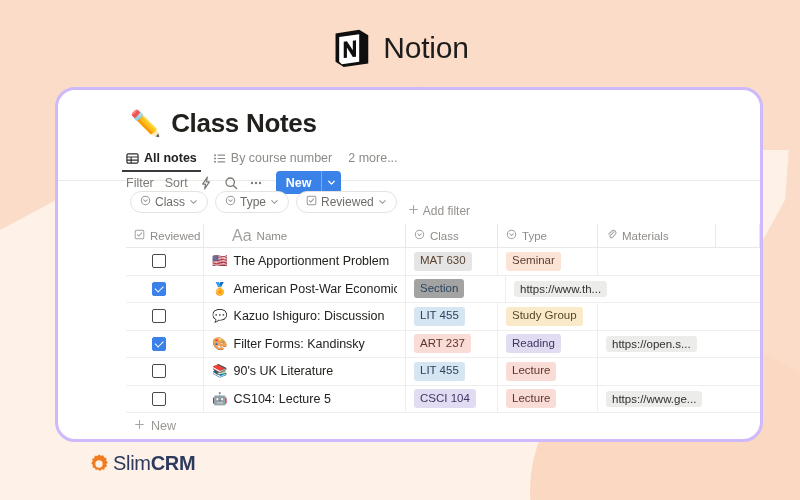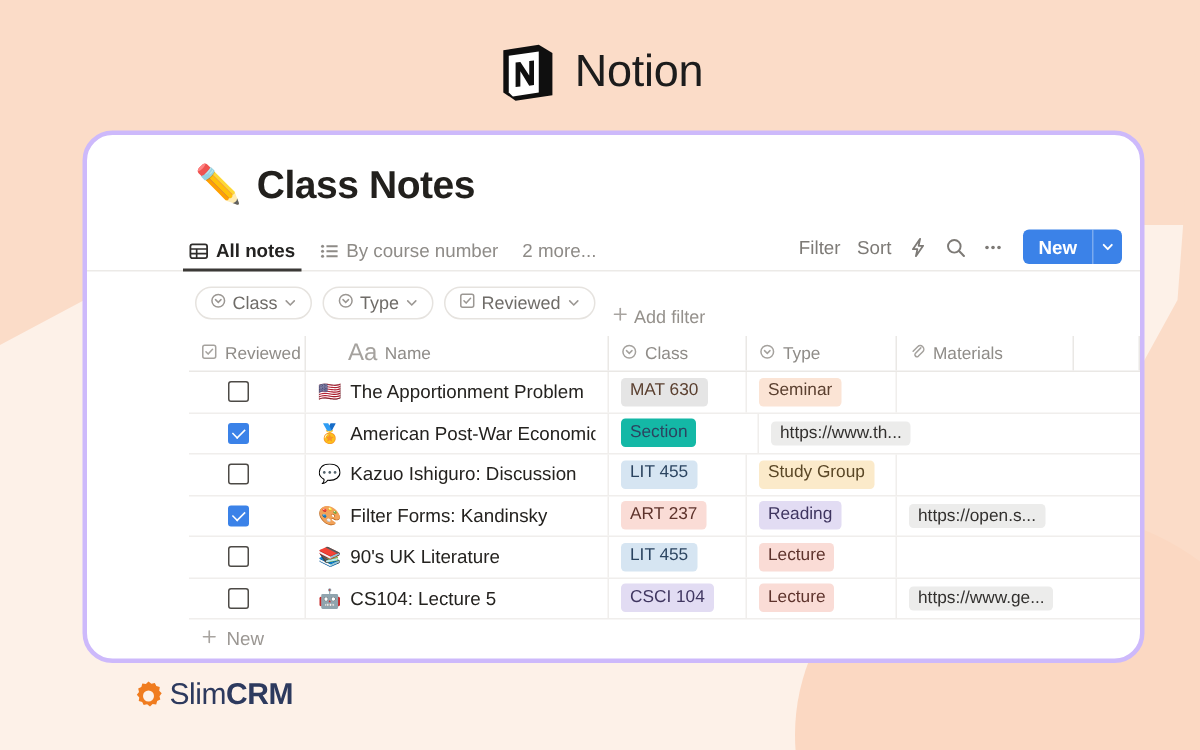--- a/index.html
+++ b/index.html
@@ -121,25 +121,25 @@
   .page-title-text {
     font-size: 26px;
     font-weight: bold;
     color: #22201d;
     letter-spacing: -0.3px;
   }
 
   
   .tabs-row {
     display: flex;
-    align-items: flex-end;
     padding: 0 12px 0 68px;
     height: 30px;
     border-bottom: 1px solid #eceae7;
     margin-bottom: 9px;
+    flex-direction: column;
   }
   .tabs {
     display: flex;
     align-items: flex-end;
     gap: 16px;
     flex: 1;
   }
   .tab {
     display: flex;
     align-items: center;
@@ -609,21 +609,21 @@
             <div class="t-cell c-rev">
               <div class="cbx checked"></div>
             </div>
             <div class="t-cell c-name">
               <span class="row-name">
                 <span class="row-emoji">🏅</span>
                 <span>American Post-War Economics</span>
               </span>
             </div>
             <div class="t-cell c-type">
-              <span class="tag" style="background: #14b8a6; color: rgb(43, 68, 96);">Section</span>
+              <span class="tag" style="background: #a3a3a3; color: rgb(43, 68, 96);">Section</span>
             </div>
             <div class="t-cell c-mat">
               <span class="url-chip">https://www.th...</span>
             </div>
             <div class="t-cell c-tail"></div>
           </div>
           <div class="t-row">
             <div class="t-cell c-rev">
               <div class="cbx"></div>
             </div>

